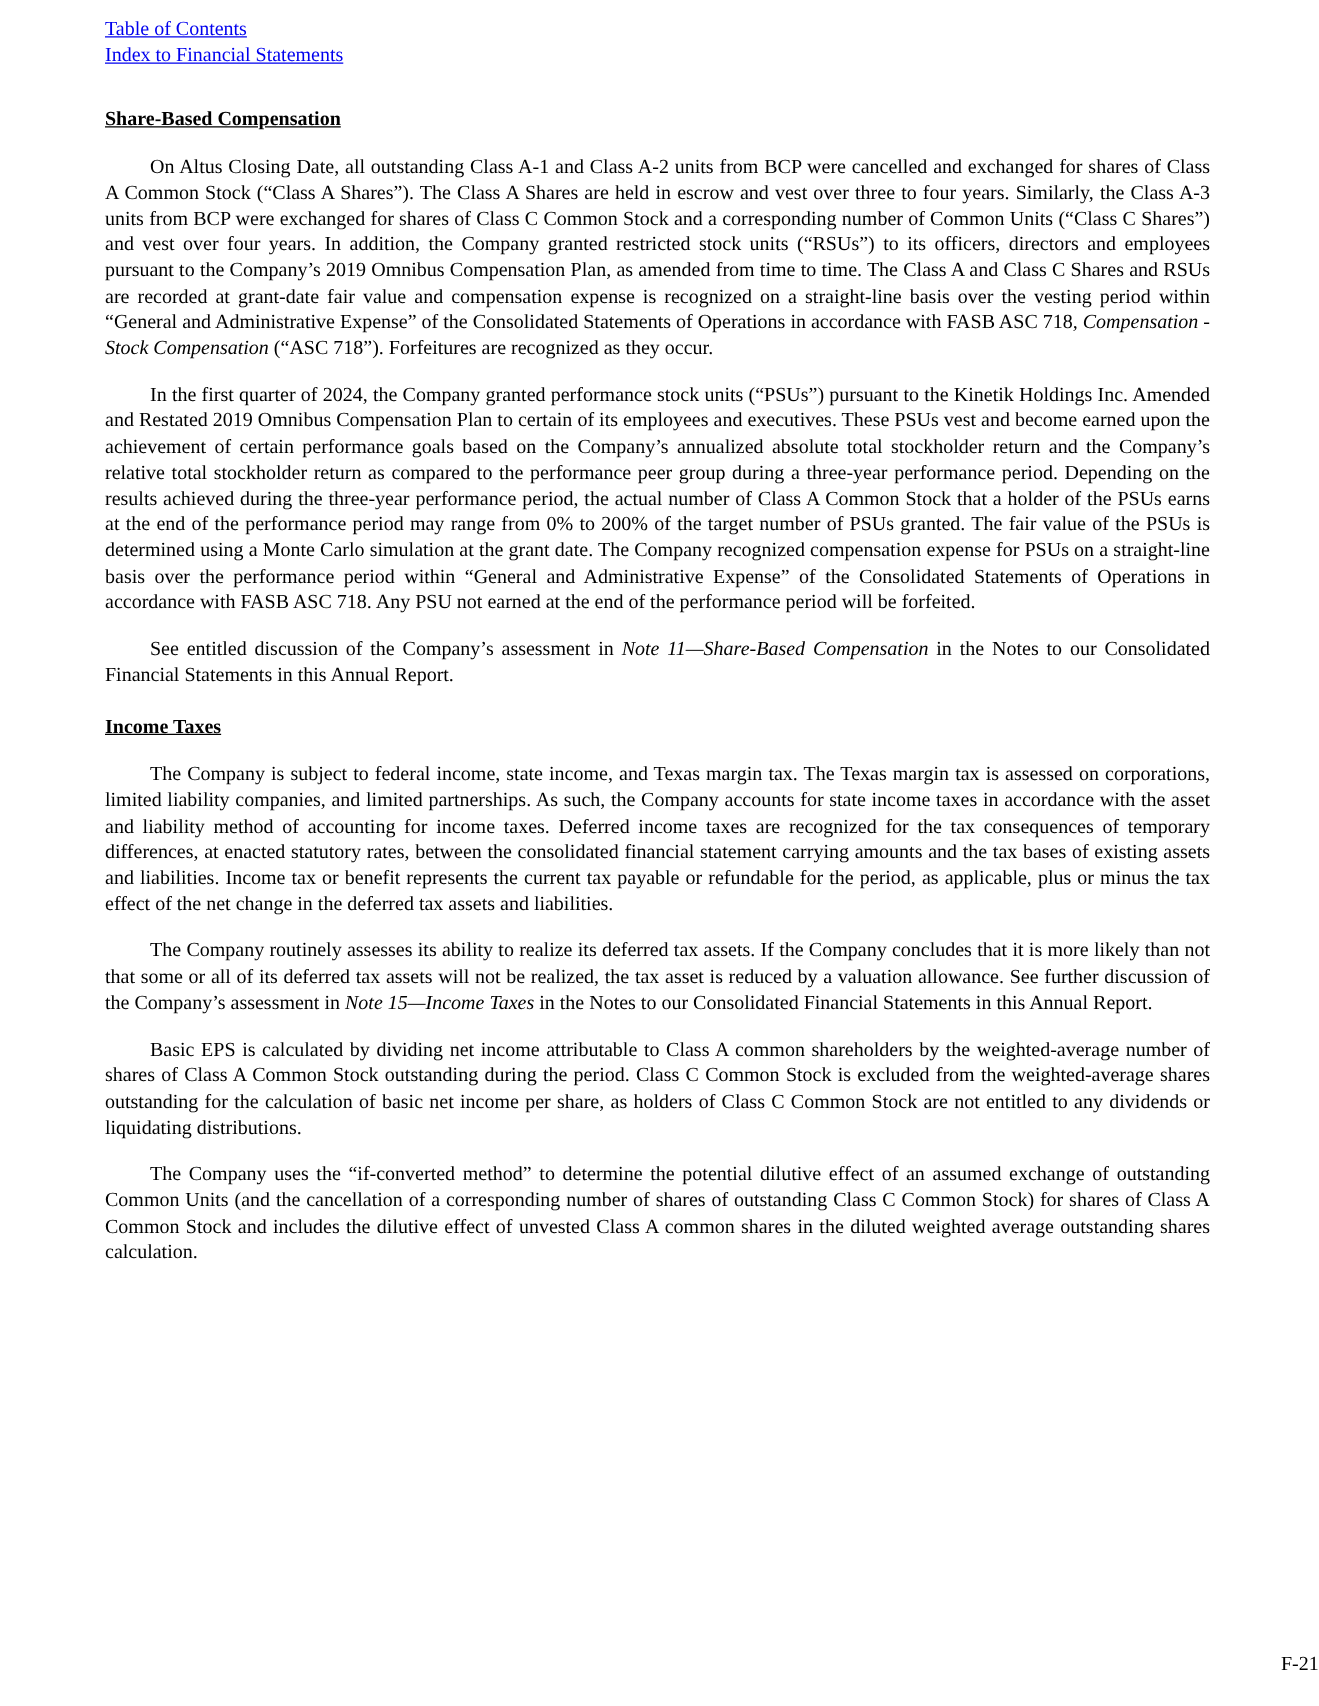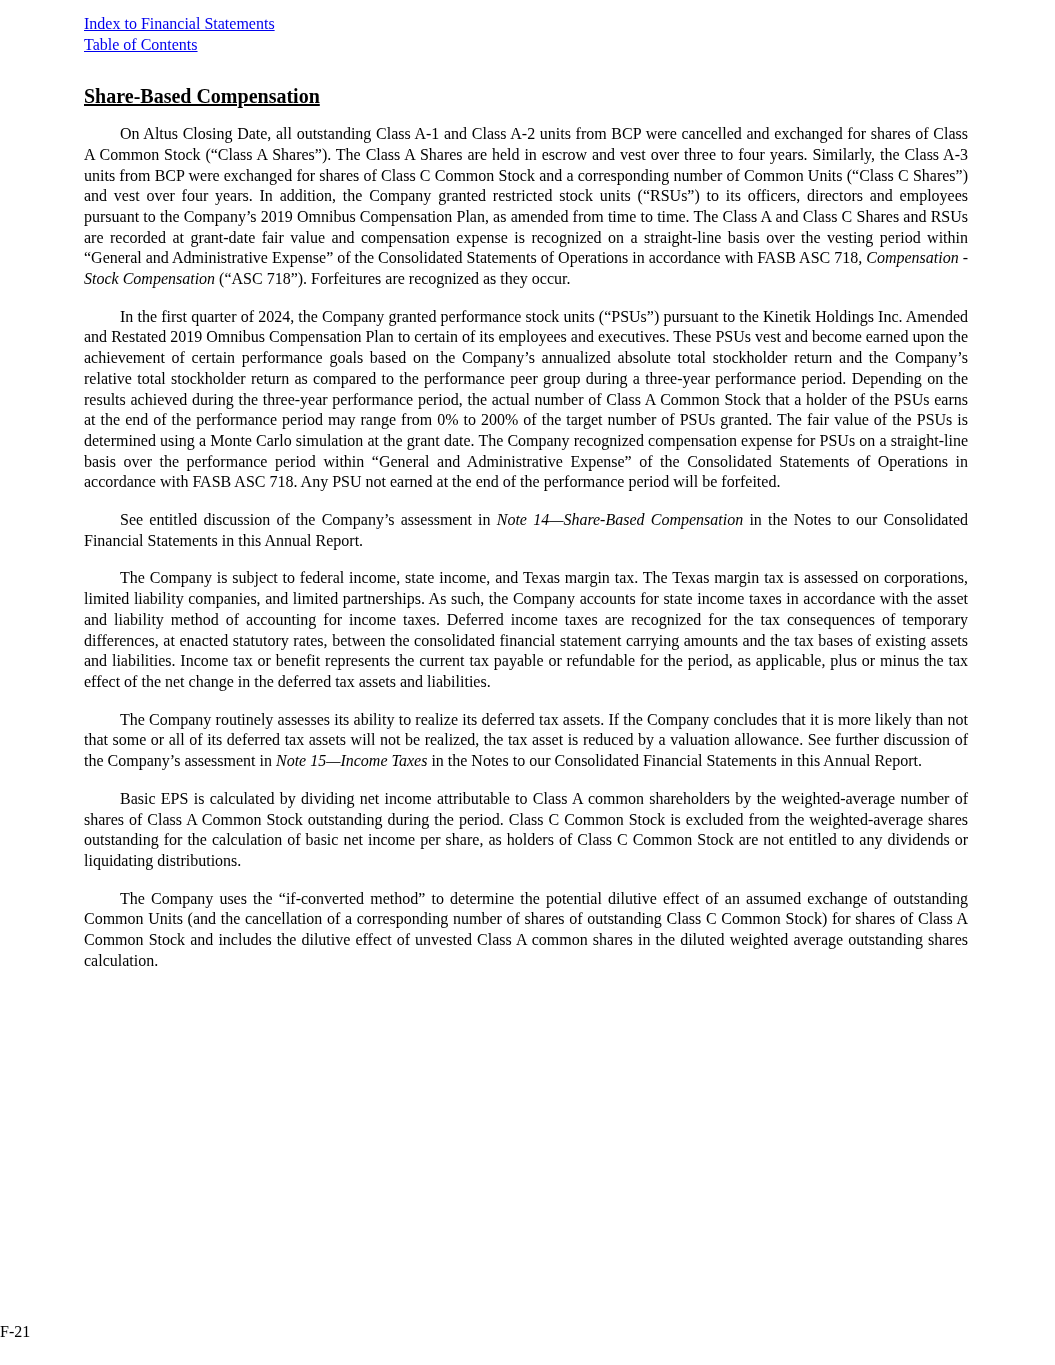--- a/index.html
+++ b/index.html
@@ -16,62 +16,63 @@
     line-height: 20.7px;
     overflow: hidden;
   }
   .link-line { line-height: 20.7px; }
   a.doc-link {
     color: #0000EE;
     text-decoration: underline;
     cursor: pointer;
   }
   .heading {
-    font-size: 20px;
+    font-size: 16px;
     font-weight: bold;
     text-decoration: underline;
     margin: 21px 0 17px 0;
     line-height: 20.7px;
   }
   .heading.first { margin-top: 31px; }
   p.para {
     margin: 16px 0 17px 0;
     text-align: justify;
     text-indent: 36px;
   }
   .italic { font-style: italic; }
   .footer {
     position: absolute;
     left: 0;
     right: 0;
     bottom: 22px;
-    text-align: left;
+    text-align: right;
     font-size: 16px;
   }
 </style>
 </head>
 <body>
 
 <div class="page">
 
   <div class="link-line">
-    <a class="doc-link">Index to Financial Statements</a>
+    <a class="doc-link">Table of Contents</a>
   </div>
   <div class="link-line">
-    <a class="doc-link">Table of Contents</a>
+    <a class="doc-link">Index to Financial Statements</a>
   </div>
 
   <h3 class="heading first">Share-Based Compensation</h3>
 
   <p class="para"><span>On Altus Closing Date, all outstanding Class A-1 and Class A-2 units from BCP were cancelled and exchanged for shares of Class A Common Stock (“Class A Shares”). The Class A Shares are held in escrow and vest over three to four years. Similarly, the Class A-3 units from BCP were exchanged for shares of Class C Common Stock and a corresponding number of Common Units (“Class C Shares”) and vest over four years. In addition, the Company granted restricted stock units (“RSUs”) to its officers, directors and employees pursuant to the Company’s 2019 Omnibus Compensation Plan, as amended from time to time. The Class A and Class C Shares and RSUs are recorded at grant-date fair value and compensation expense is recognized on a straight-line basis over the vesting period within “General and Administrative Expense” of the Consolidated Statements of Operations in accordance with FASB ASC 718</span><span class="italic">, Compensation - Stock Compensation</span><span> (“ASC 718”). Forfeitures are recognized as they occur.</span></p>
 
   <p class="para"><span>In the first quarter of 2024, the Company granted performance stock units (“PSUs”) pursuant to the Kinetik Holdings Inc. Amended and Restated 2019 Omnibus Compensation Plan to certain of its employees and executives. These PSUs vest and become earned upon the achievement of certain performance goals based on the Company’s annualized absolute total stockholder return and the Company’s relative total stockholder return as compared to the performance peer group during a three-year performance period. Depending on the results achieved during the three-year performance period, the actual number of Class A Common Stock that a holder of the PSUs earns at the end of the performance period may range from 0% to 200% of the target number of PSUs granted. The fair value of the PSUs is determined using a Monte Carlo simulation at the grant date. The Company recognized compensation expense for PSUs on a straight-line basis over the performance period within “General and Administrative Expense” of the Consolidated Statements of Operations in accordance with FASB ASC 718. Any PSU not earned at the end of the performance period will be forfeited.</span></p>
 
-  <p class="para"><span>See entitled discussion of the Company’s assessment in </span><span class="italic">Note 14—Share-Based Compensation</span><span> in the Notes to our Consolidated Financial Statements in this Annual Report.</span></p>
+  <p class="para"><span>See entitled discussion of the Company’s assessment in </span><span class="italic">Note 11—Share-Based Compensation</span><span> in the Notes to our Consolidated Financial Statements in this Annual Report.</span></p>
 
+  <h3 class="heading">Income Taxes</h3>
 
   <p class="para"><span>The Company is subject to federal income, state income, and Texas margin tax. The Texas margin tax is assessed on corporations, limited liability companies, and limited partnerships. As such, the Company accounts for state income taxes in accordance with the asset and liability method of accounting for income taxes. Deferred income taxes are recognized for the tax consequences of temporary differences, at enacted statutory rates, between the consolidated financial statement carrying amounts and the tax bases of existing assets and liabilities. Income tax or benefit represents the current tax payable or refundable for the period, as applicable, plus or minus the tax effect of the net change in the deferred tax assets and liabilities.</span></p>
 
   <p class="para"><span>The Company routinely assesses its ability to realize its deferred tax assets. If the Company concludes that it is more likely than not that some or all of its deferred tax assets will not be realized, the tax asset is reduced by a valuation allowance. See further discussion of the Company’s assessment in </span><span class="italic">Note 15—Income Taxes</span><span> in the Notes to our Consolidated Financial Statements in this Annual Report.</span></p>
 
 
   <p class="para"><span>Basic EPS is calculated by dividing net income attributable to Class A common shareholders by the weighted-average number of shares of Class A Common Stock outstanding during the period. Class C Common Stock is excluded from the weighted-average shares outstanding for the calculation of basic net income per share, as holders of Class C Common Stock are not entitled to any dividends or liquidating distributions.</span></p>
 
   <p class="para"><span>The Company uses the “if-converted method” to determine the potential dilutive effect of an assumed exchange of outstanding Common Units (and the cancellation of a corresponding number of shares of outstanding Class C Common Stock) for shares of Class A Common Stock and includes the dilutive effect of unvested Class A common shares in the diluted weighted average outstanding shares calculation.</span></p>
 

